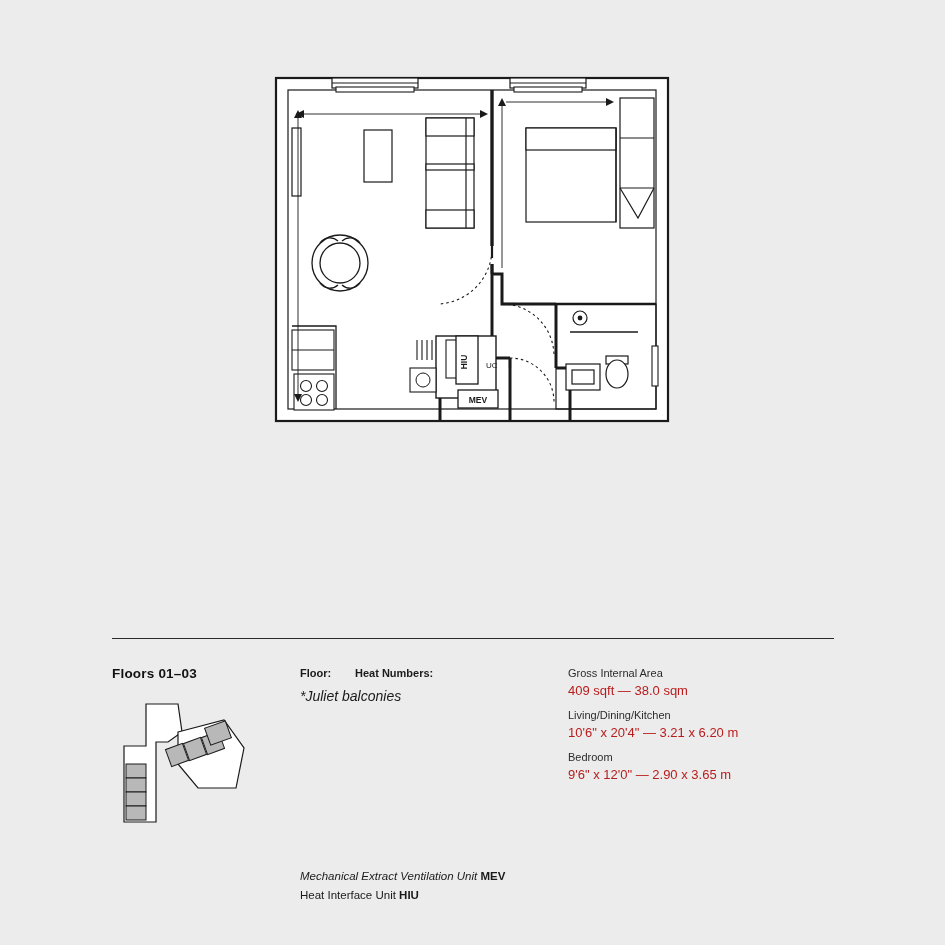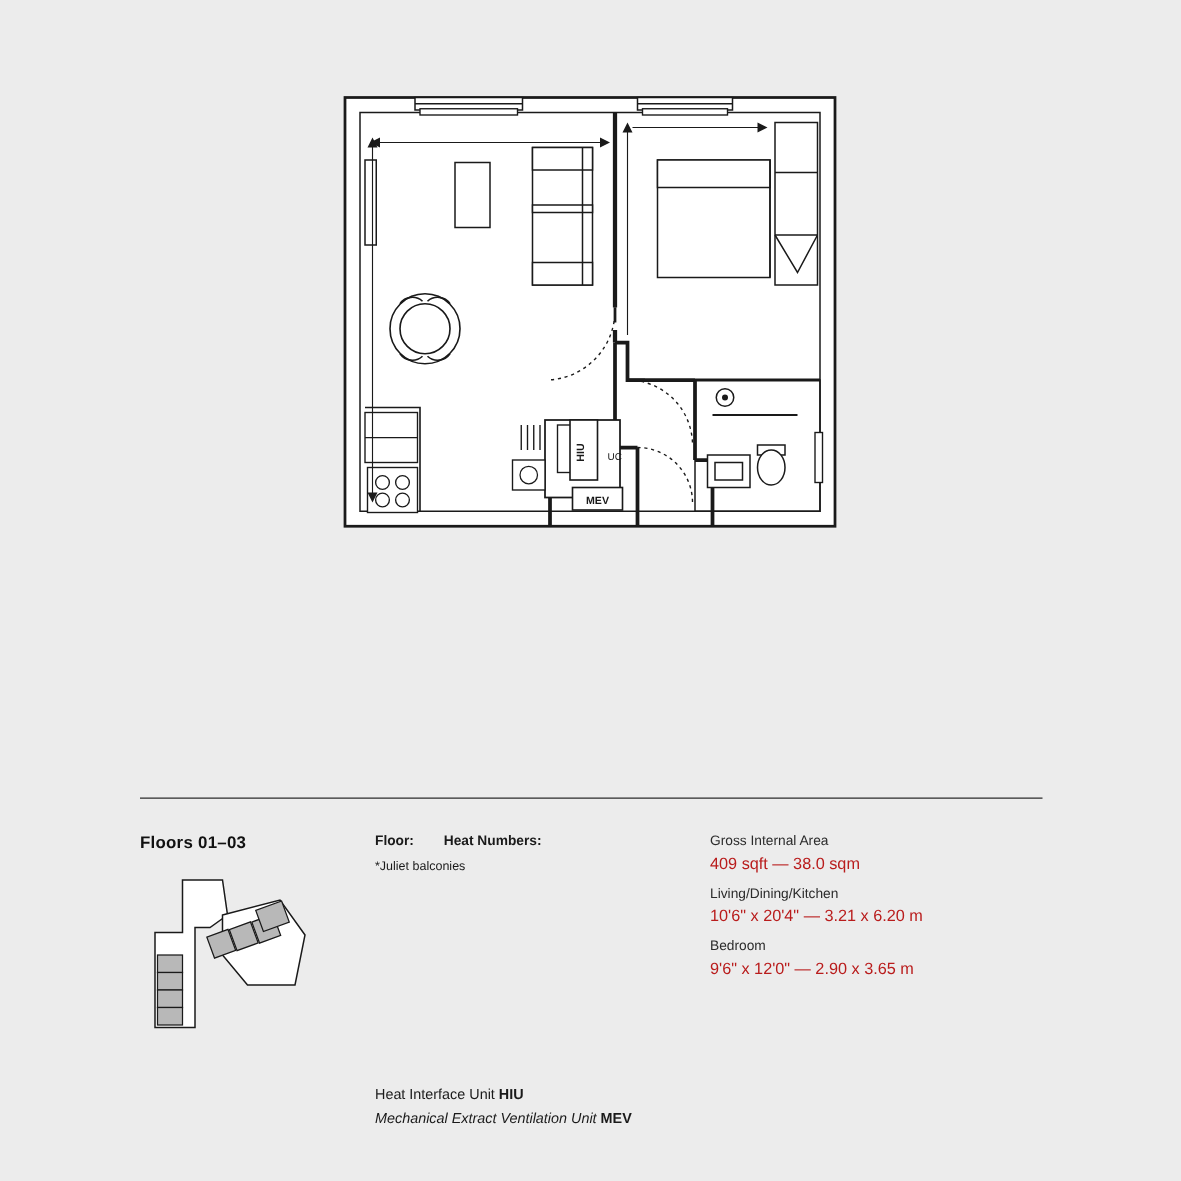--- a/index.html
+++ b/index.html
@@ -90,21 +90,22 @@
   }
   .col-floor {
     width: 55px;
     flex: 0 0 55px;
   }
   .col-flats {
     flex: 1 1 auto;
   }
   .footnote {
     margin-top: 7px;
-    font-size: 10px;
+    font-size: 14px;
+    font-style: italic;
   }
 
   .areas {
     position: absolute;
     left: 442px;
     top: 7px;
     width: 260px;
     font-size: 11.5px;
     margin-left: 14px;
   }
@@ -312,21 +313,21 @@
       <div class="label">Gross Internal Area</div>
       <div class="value">409 sqft — 38.0 sqm</div>
       <div class="label">Living/Dining/Kitchen</div>
       <div class="value">10'6" x 20'4" — 3.21 x 6.20 m</div>
       <div class="label">Bedroom</div>
       <div class="value">9'6" x 12'0" — 2.90 x 3.65 m</div>
     </div>
 
     <div class="legend">
       <div>
+        <span class="it">Mechanical Extract Ventilation Unit </span><b>MEV</b>
+      </div>
+      <div>
         <span>Heat Interface Unit </span><b>HIU</b>
       </div>
-      <div>
-        <span class="it">Mechanical Extract Ventilation Unit </span><b>MEV</b>
-      </div>
     </div>
 
   </div>
 </div>
 
 </body></html>

